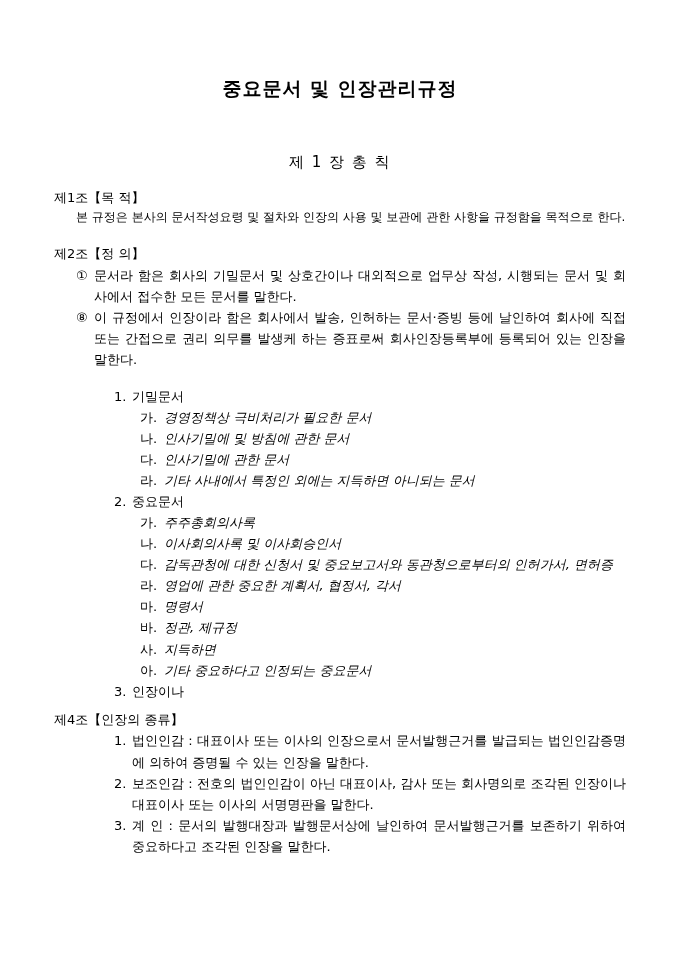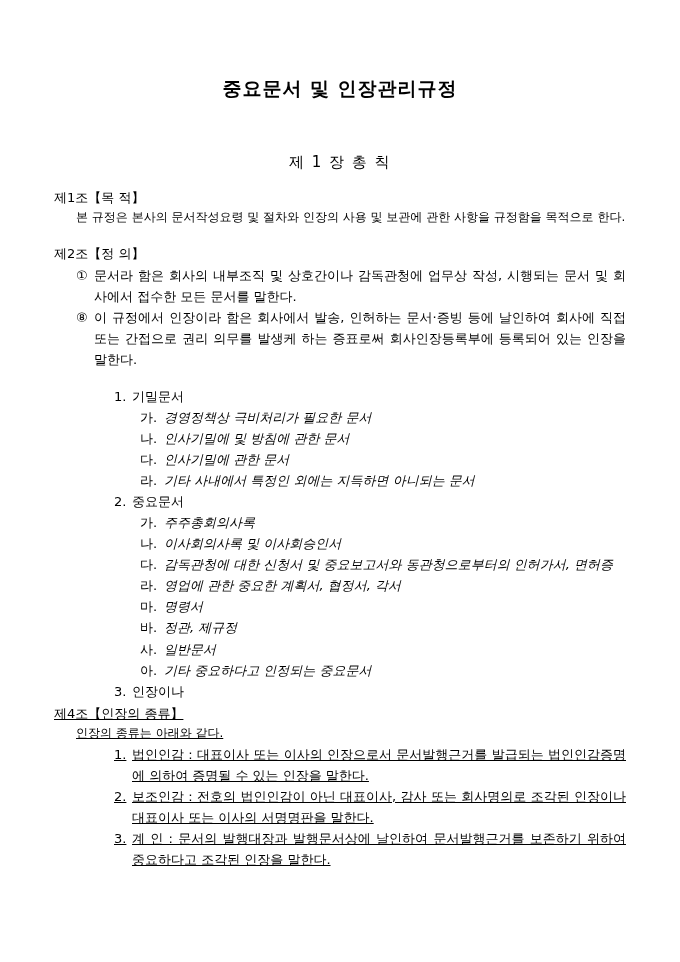--- a/index.html
+++ b/index.html
@@ -98,21 +98,21 @@
 
   <div class="article">
     <div class="article-head">제1조【목 적】</div>
     <div class="body-indent just">본 규정은 본사의 문서작성요령 및 절차와 인장의 사용 및 보관에 관한 사항을 규정함을 목적으로 한다.</div>
   </div>
 
   <div class="article">
     <div class="article-head">제2조【정 의】</div>
     <div class="num-item just">
       <span class="marker">①</span>
-      <span class="text">문서라 함은 회사의 내부조직 및 상호간이나 감독관청에 업무상 작성, 시행되는 문서 및 회사에서 접수한 모든 문서를 말한다.</span>
+      <span class="text">문서라 함은 회사의 기밀문서 및 상호간이나 대외적으로 업무상 작성, 시행되는 문서 및 회사에서 접수한 모든 문서를 말한다.</span>
     </div>
     <div class="num-item just">
       <span class="marker">⑧</span>
       <span class="text">이 규정에서 인장이라 함은 회사에서 발송, 인허하는 문서·증빙 등에 날인하여 회사에 직접 또는 간접으로 권리 의무를 발생케 하는 증표로써 회사인장등록부에 등록되어 있는 인장을 말한다.</span>
     </div>
   </div>
 
   <div class="article">
 
     <div class="num-item level2">
@@ -162,37 +162,36 @@
       <div class="sub-item">
         <span class="marker">마.</span>
         <span class="text">명령서</span>
       </div>
       <div class="sub-item">
         <span class="marker">바.</span>
         <span class="text">정관, 제규정</span>
       </div>
       <div class="sub-item">
         <span class="marker">사.</span>
-        <span class="text">일반문서</span>
+        <span class="text">지득하면</span>
       </div>
       <div class="sub-item">
         <span class="marker">아.</span>
         <span class="text">기타 중요하다고 인정되는 중요문서</span>
       </div>
     </div>
 
     <div class="num-item level2">
       <span class="marker">3.</span>
       <span class="text">인장이나</span>
     </div>
   </div>
 
-  <div class="article" style="margin-top:2px;text-decoration:underline;">
+  <div class="article" style="margin-top:8px;">
     <div class="article-head">제4조【인장의 종류】</div>
-    <div class="body-indent">인장의 종류는 아래와 같다.</div>
 
     <div class="num-item level2 just">
       <span class="marker">1.</span>
       <span class="text">법인인감 : 대표이사 또는 이사의 인장으로서 문서발행근거를 발급되는 법인인감증명에 의하여 증명될 수 있는 인장을 말한다.</span>
     </div>
     <div class="num-item level2 just">
       <span class="marker">2.</span>
       <span class="text">보조인감 : 전호의 법인인감이 아닌 대표이사, 감사 또는 회사명의로 조각된 인장이나 대표이사 또는 이사의 서명명판을 말한다.</span>
     </div>
     <div class="num-item level2 just">

